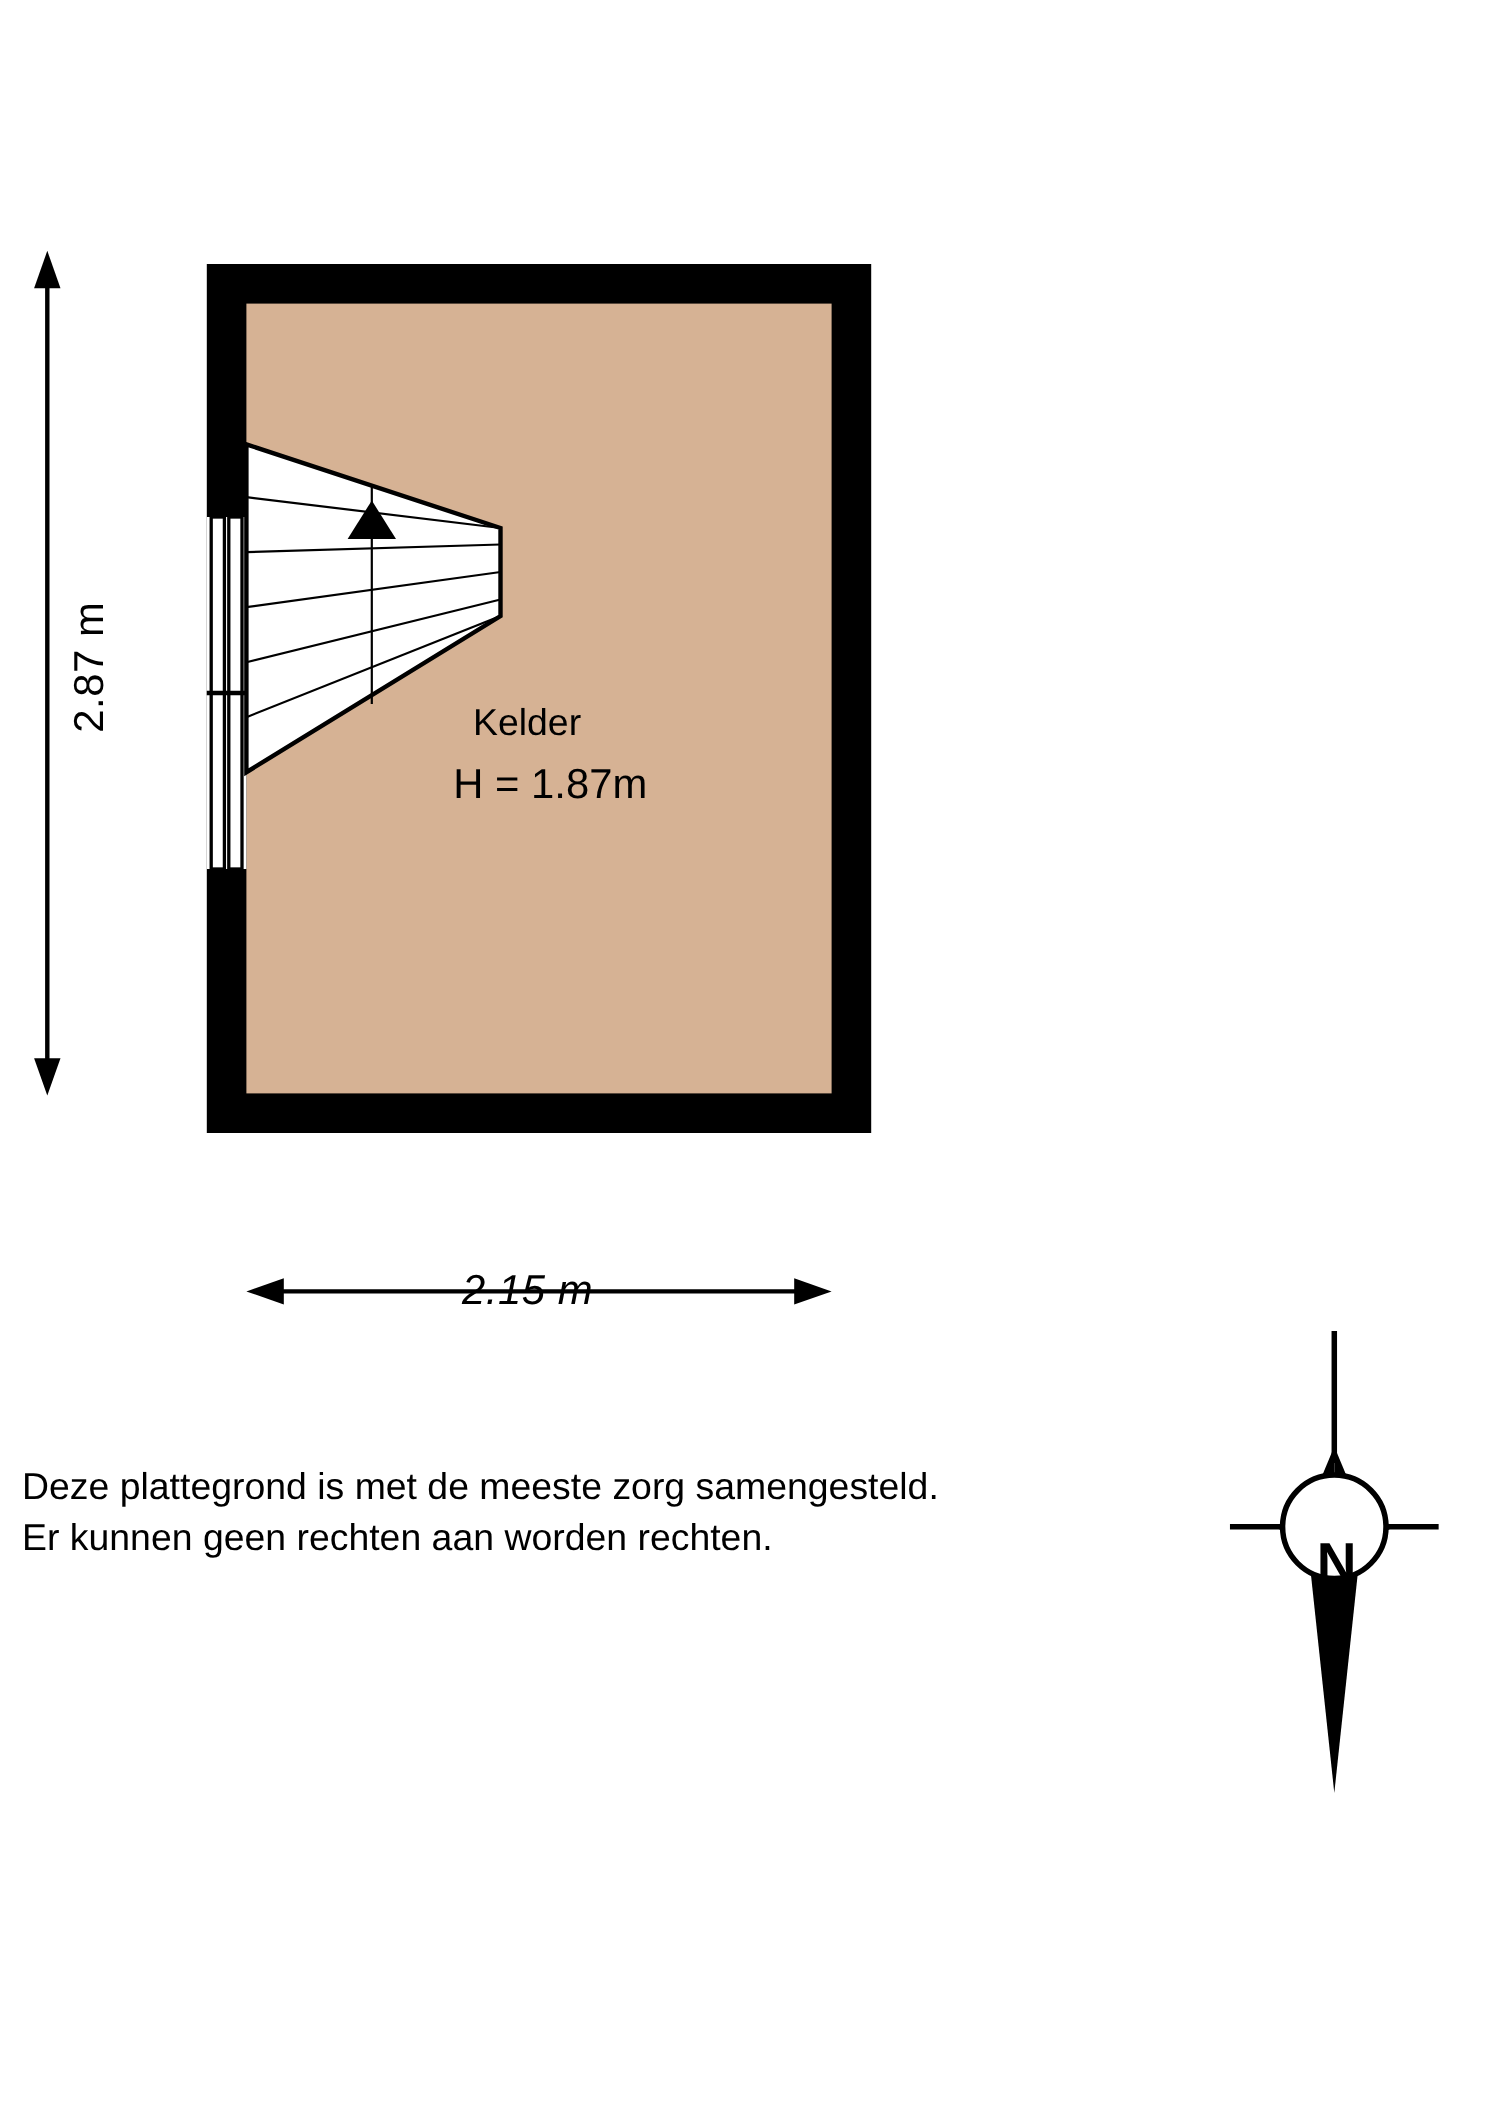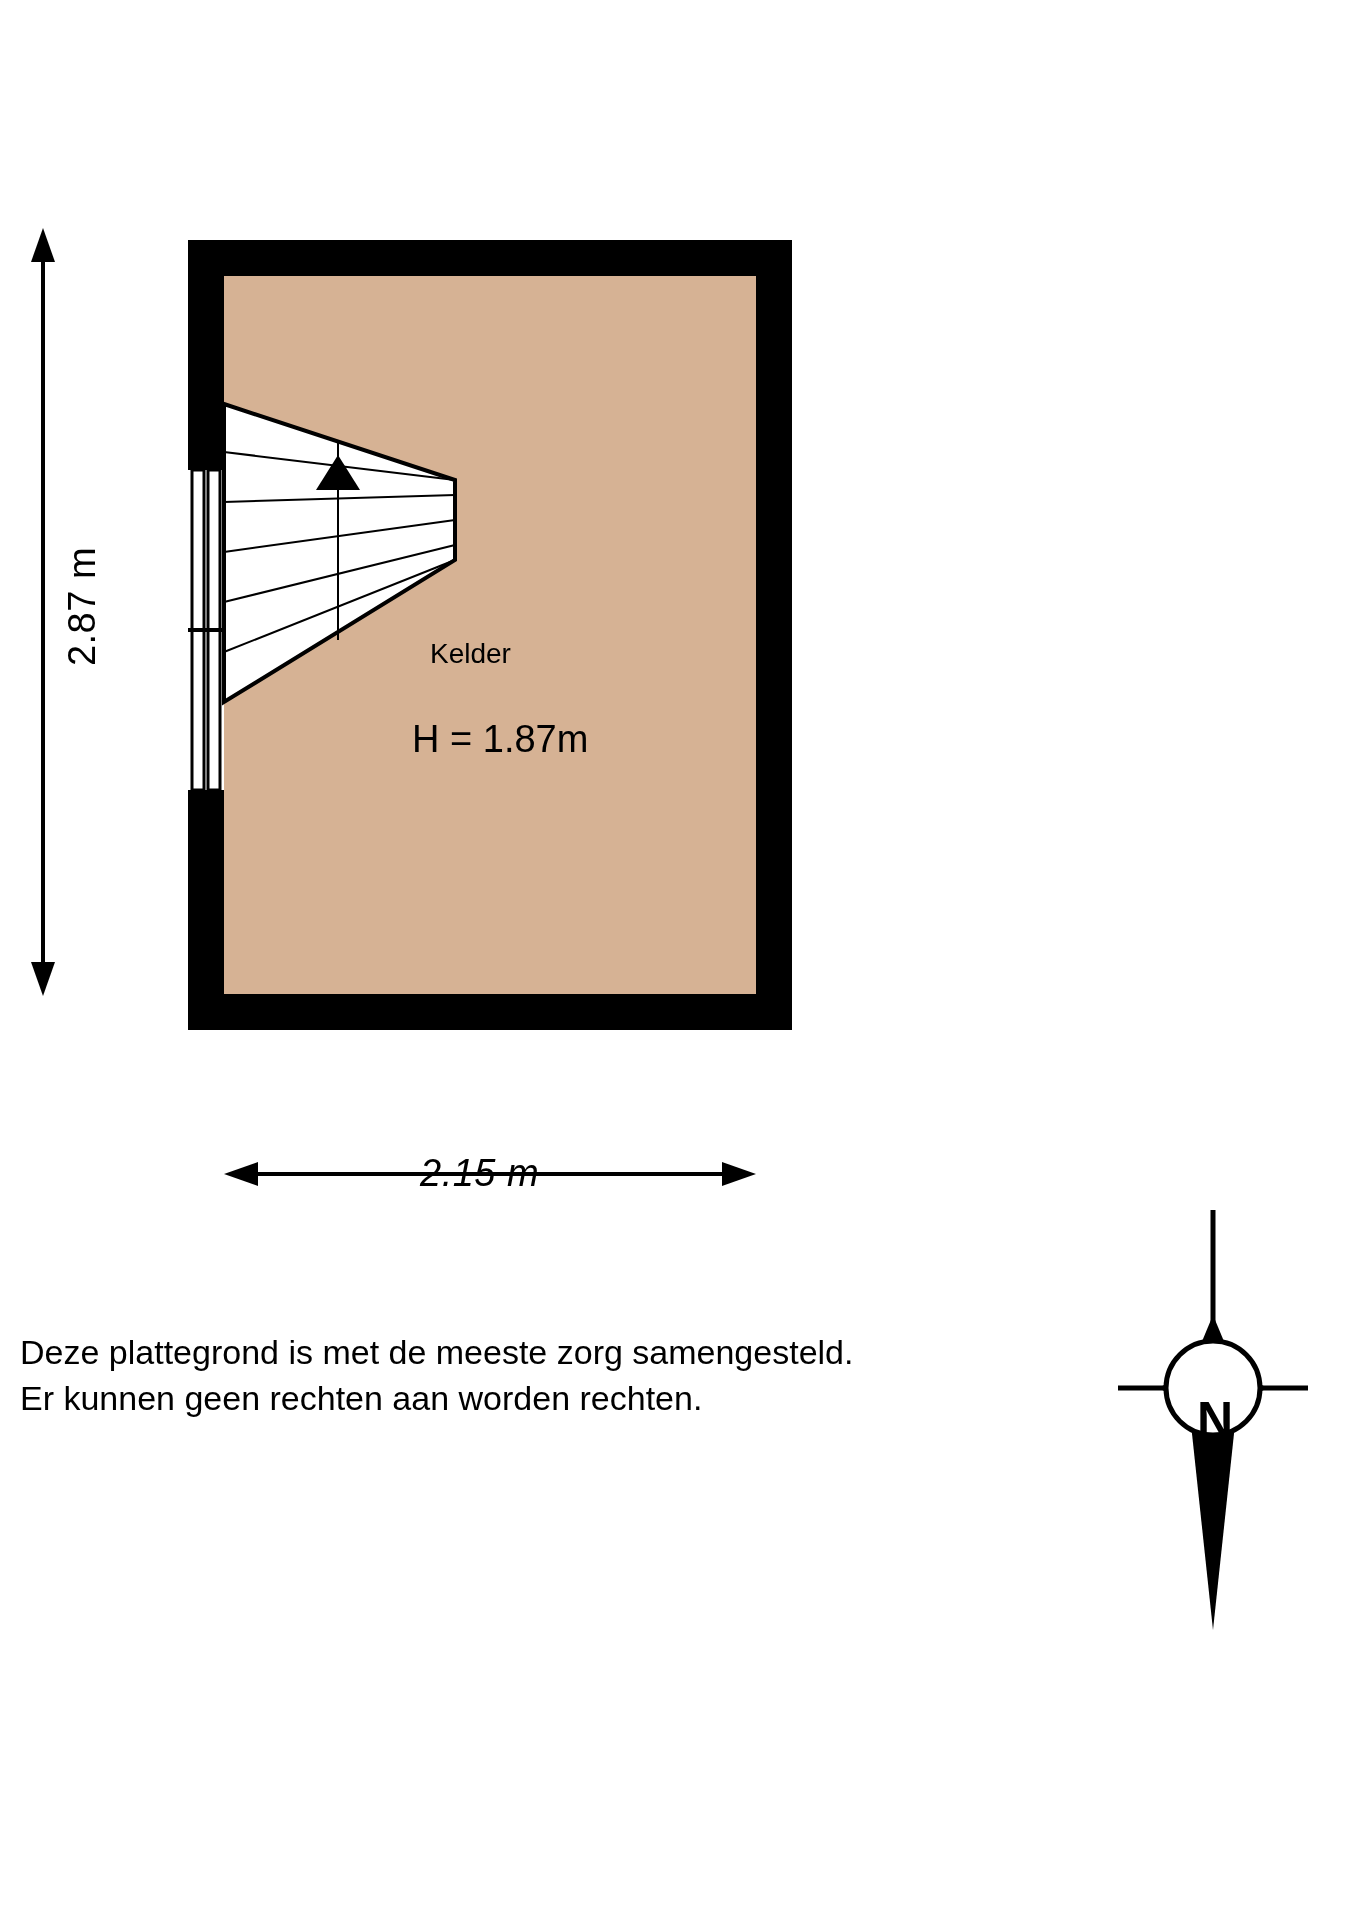--- a/index.html
+++ b/index.html
@@ -37,28 +37,27 @@
     position: absolute;
     font-size: 38px;
     letter-spacing: 0.5px;
     white-space: nowrap;
     font-style: italic;
   }
 
   
   .room-name {
     position: absolute;
-    font-size: 28px;
+    font-size: 34px;
     white-space: nowrap;
   }
   .room-height {
     position: absolute;
     font-size: 38px;
     white-space: nowrap;
-    margin-top: 26px;
   }
 
   
   .disclaimer {
     position: absolute;
     left: 20px;
     top: 1330px;
     width: 960px;
     text-align: left;
     font-size: 34px;

